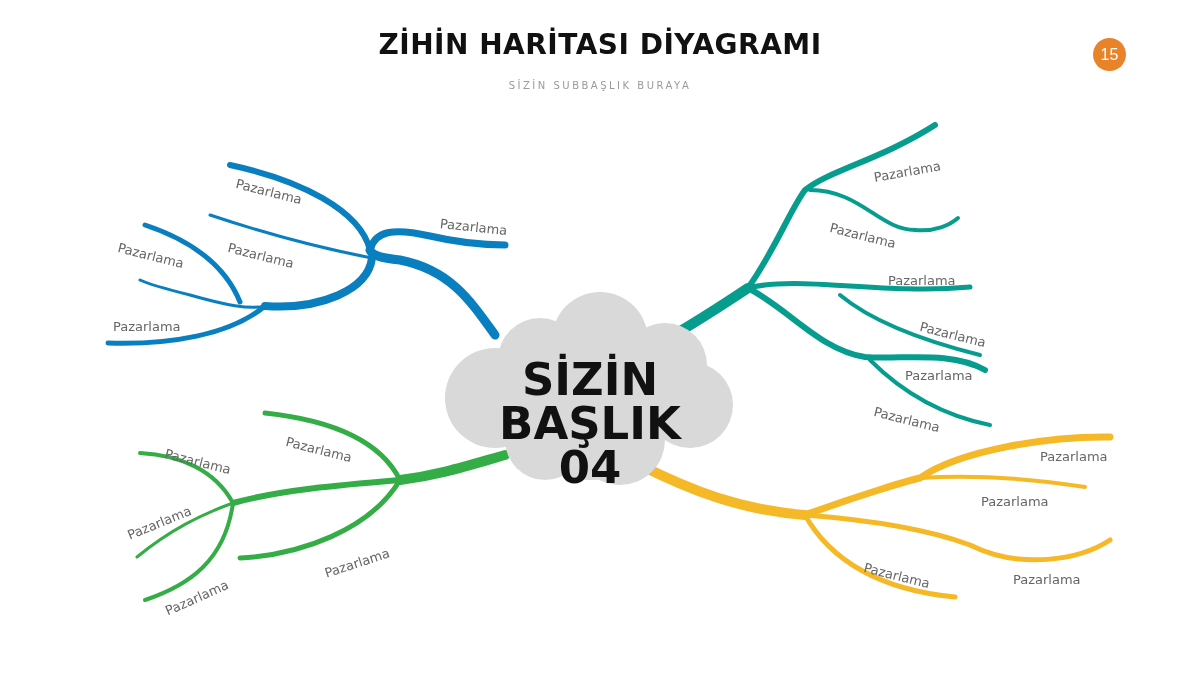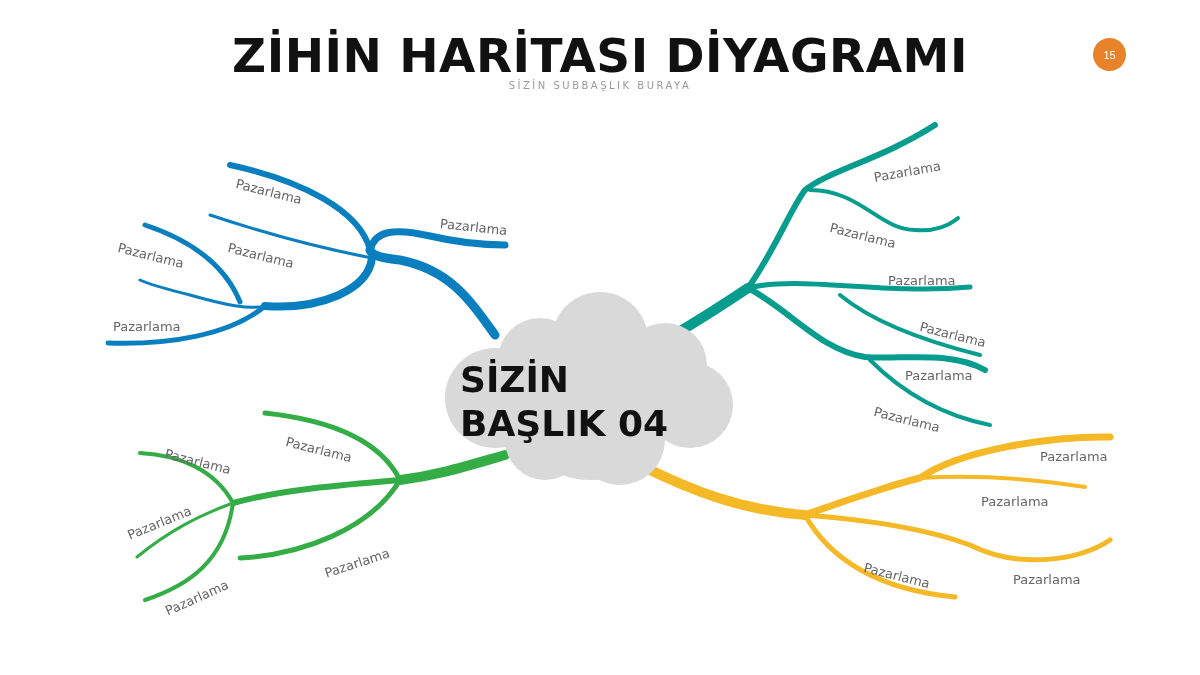--- a/index.html
+++ b/index.html
@@ -1,22 +1,22 @@
 <!DOCTYPE html>
 <html><head>
 <meta charset="utf-8">
 <style>
   html, body { margin: 0; padding: 0; background: #ffffff; }
   body { width: 1200px; height: 675px; position: relative; overflow: hidden; font-family: "DejaVu Sans", sans-serif; }
-  .title { position: absolute; top: 28px; left: 0; width: 1200px; text-align: center; font-size: 47px; font-weight: bold; color: #111; letter-spacing: 0.5px; }
+  .title { position: absolute; top: 28px; left: 0; width: 1200px; text-align: center; font-size: 28px; font-weight: bold; color: #111; letter-spacing: 0.5px; }
   .subtitle { position: absolute; top: 80px; left: 0; width: 1200px; text-align: center; font-size: 10px; color: #9a9a9a; letter-spacing: 2.5px; }
-  .page-badge { position: absolute; left: 1093px; top: 38px; width: 33px; height: 33px; border-radius: 50%; background: #e8832a; color: #fff; font-size: 11px; display: flex; align-items: center; justify-content: center; font-family: "Liberation Sans", sans-serif; }
+  .page-badge { position: absolute; left: 1093px; top: 38px; width: 33px; height: 33px; border-radius: 50%; background: #e8832a; color: #fff; font-size: 16px; display: flex; align-items: center; justify-content: center; font-family: "Liberation Sans", sans-serif; }
   svg.map { position: absolute; left: 0; top: 0; }
   .lbl { position: absolute; font-family: "DejaVu Sans", sans-serif; font-size: 13px; color: #666; white-space: nowrap; transform-origin: left center; }
-  .center-title { position: absolute; left: 460px; top: 358px; width: 260px; font-size: 36px; font-weight: bold; line-height: 44px; color: #111; }
+  .center-title { position: absolute; left: 460px; top: 358px; width: 260px; text-align: center; font-size: 45px; font-weight: bold; line-height: 44px; color: #111; }
 </style>
 </head>
 <body>
 
 <div class="title">ZİHİN HARİTASI DİYAGRAMI</div>
 <div class="subtitle">SİZİN SUBBAŞLIK BURAYA</div>
 <div class="page-badge">15</div>
 
 <svg class="map" width="1200" height="675" viewBox="0 0 1200 675">
 

